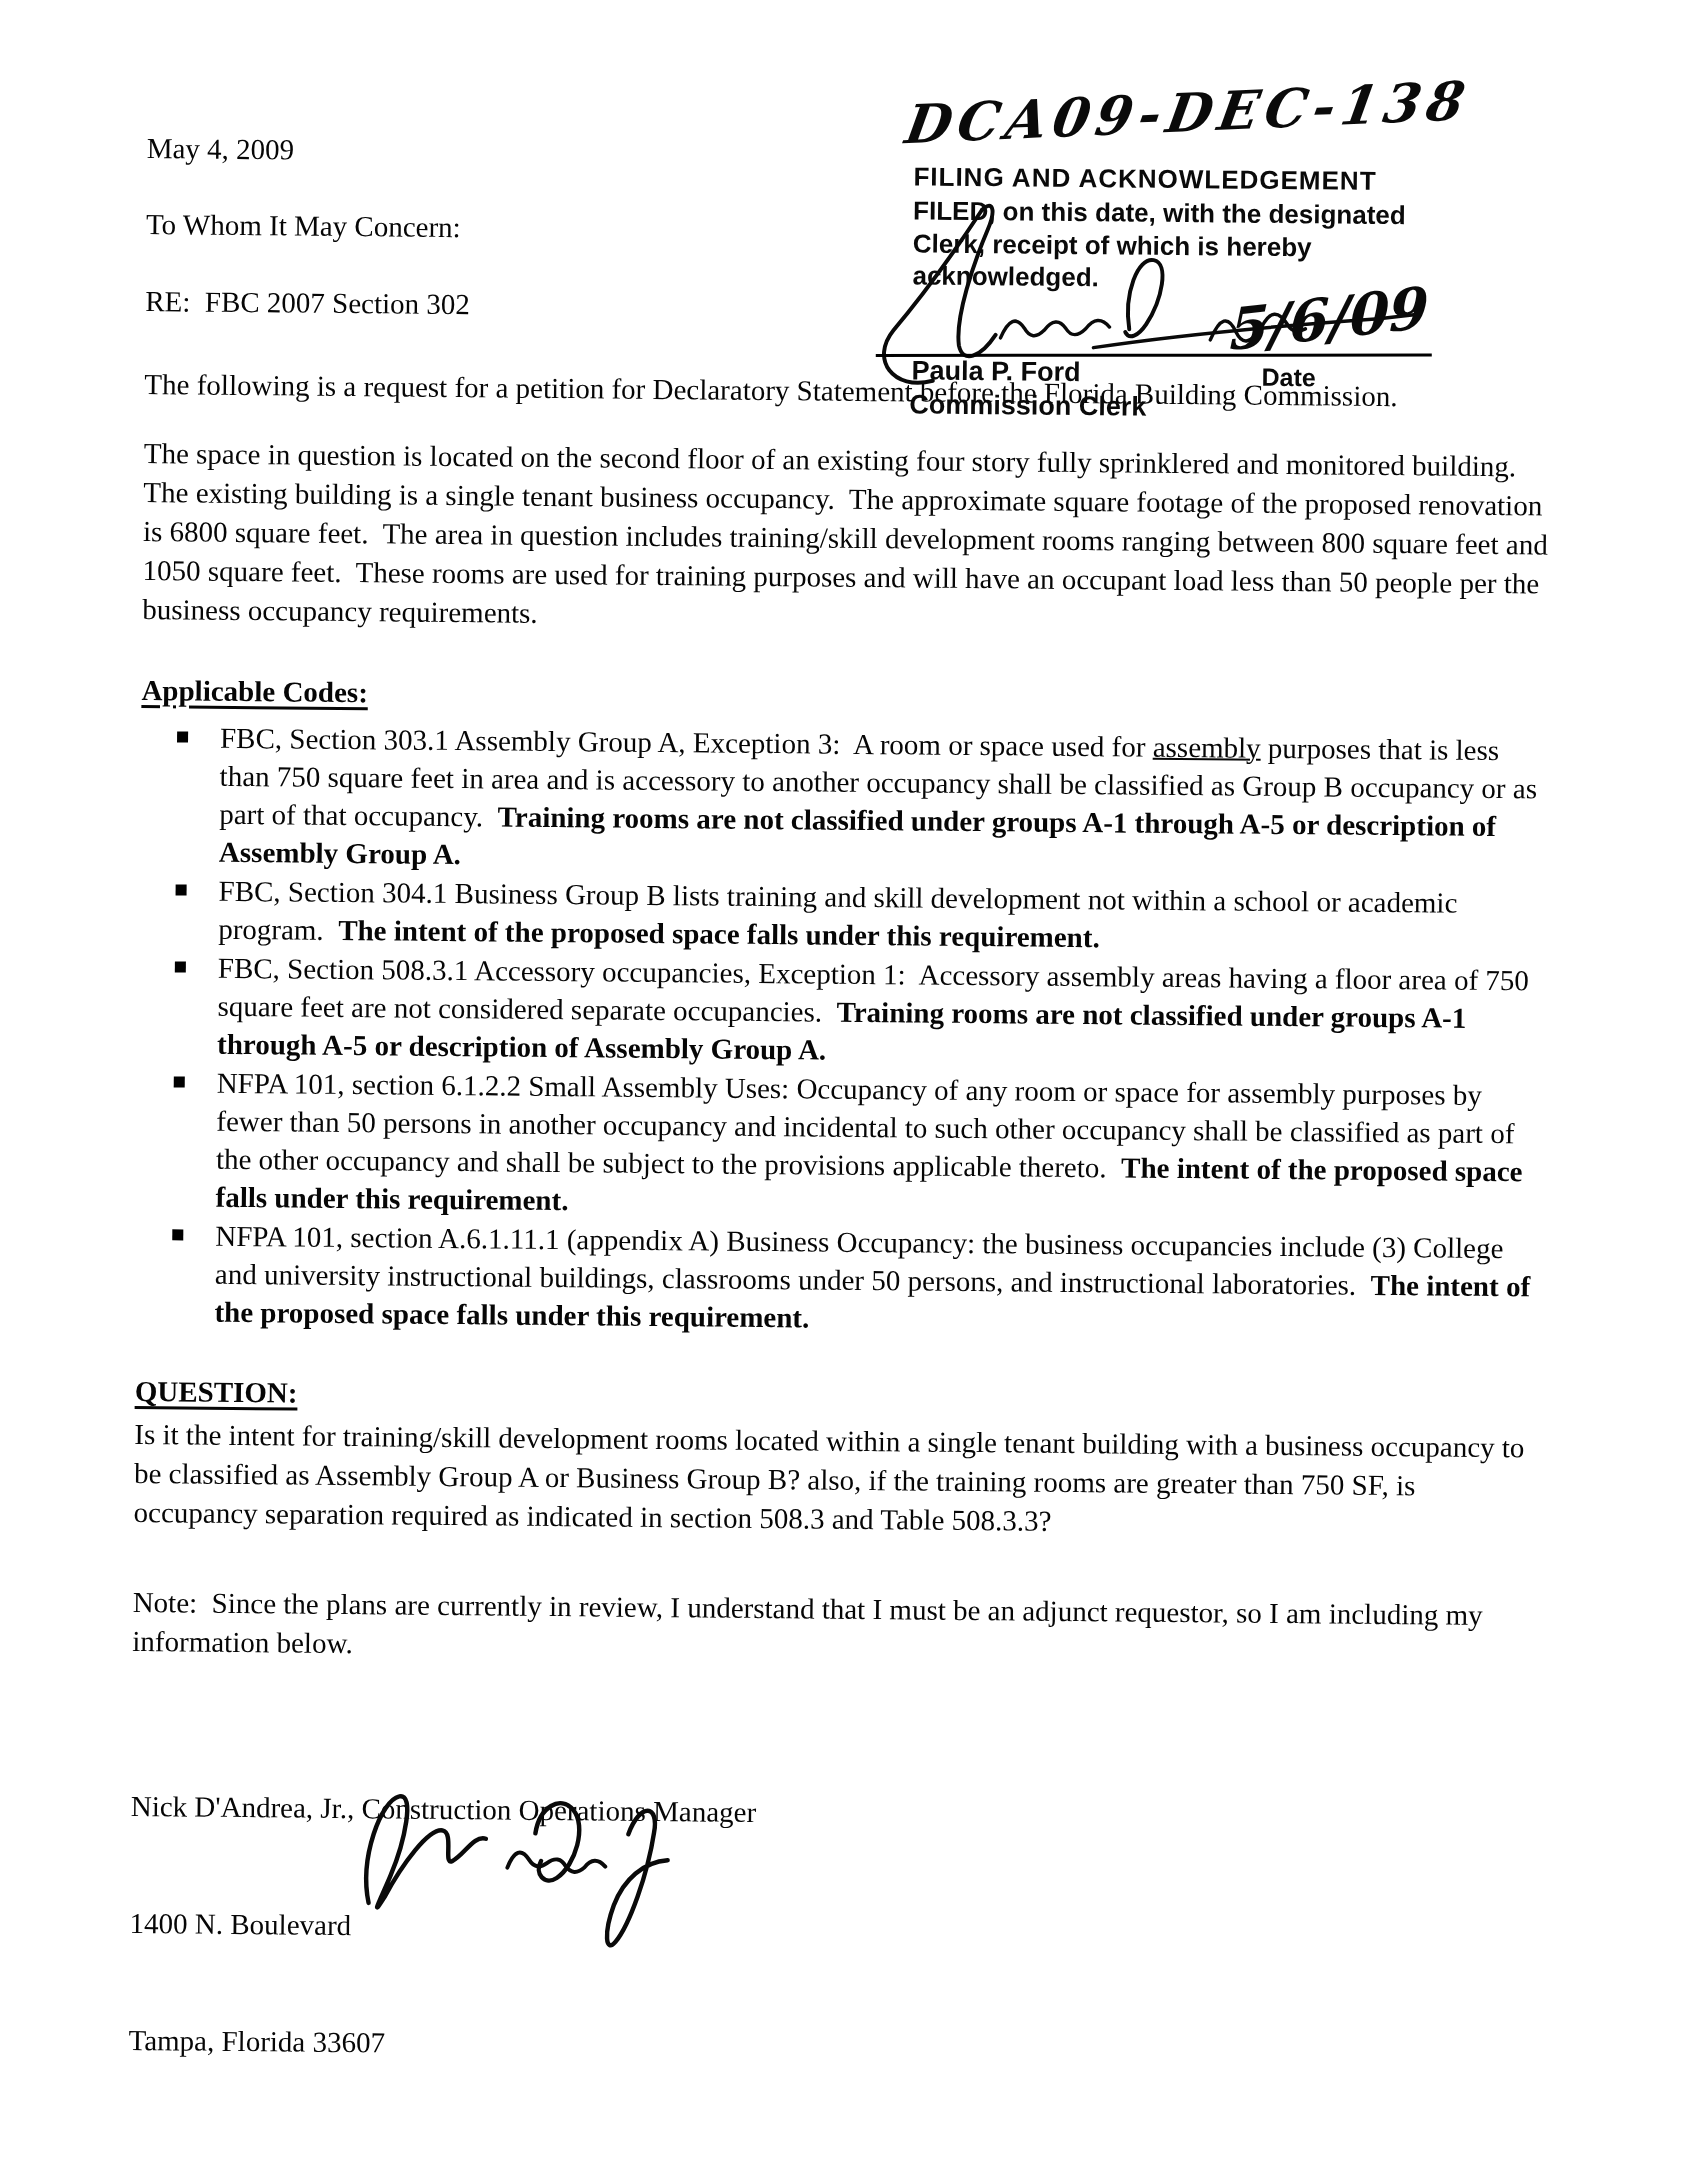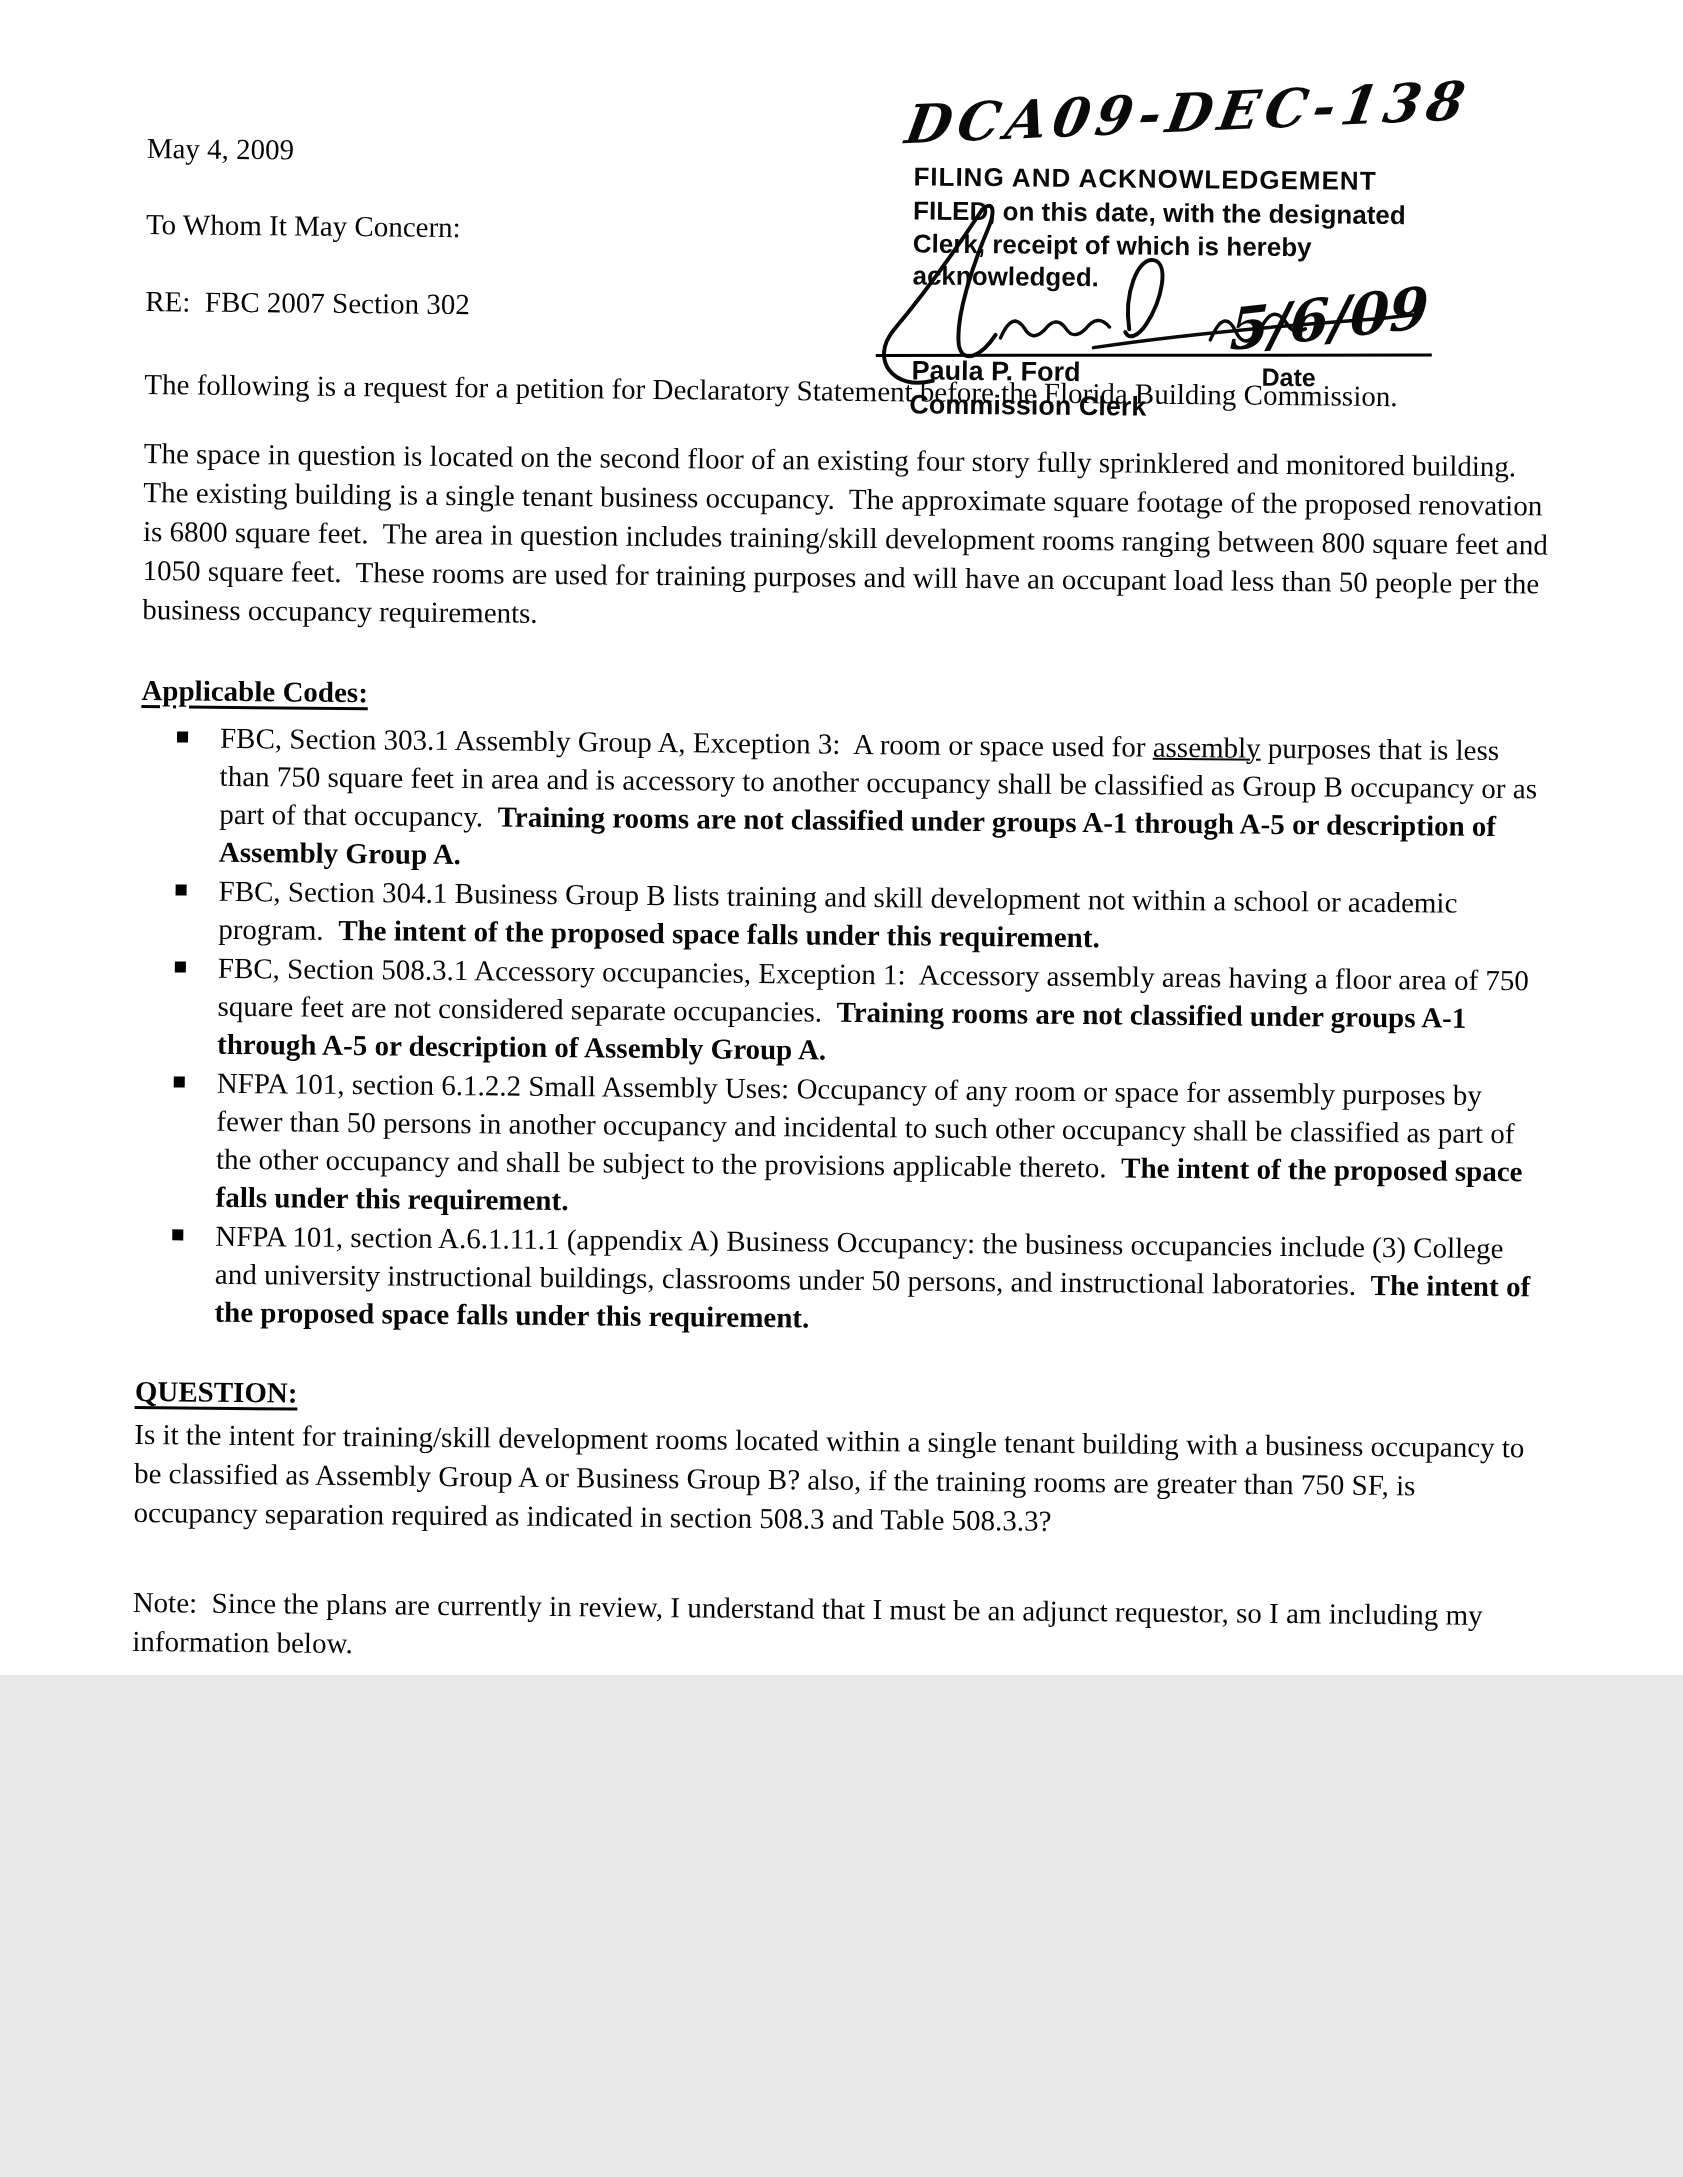--- a/index.html
+++ b/index.html
@@ -1,18 +1,18 @@
 <!DOCTYPE html>
 <html><head>
 <meta charset="utf-8">
 <style>
   html,body{margin:0;padding:0;background:#e8e8e8;}
   .page{
     position:relative;
-    width:1683px;height:1675px;
+    width:1683px;height:2177px;
     background:#ffffff;
     overflow:hidden;
     font-family:"Liberation Serif","DejaVu Serif",serif;
     color:#060606;
   }
   .scan{
     position:absolute;inset:0;
     transform:rotate(0.55deg);
     transform-origin:139px 119px;
   }

